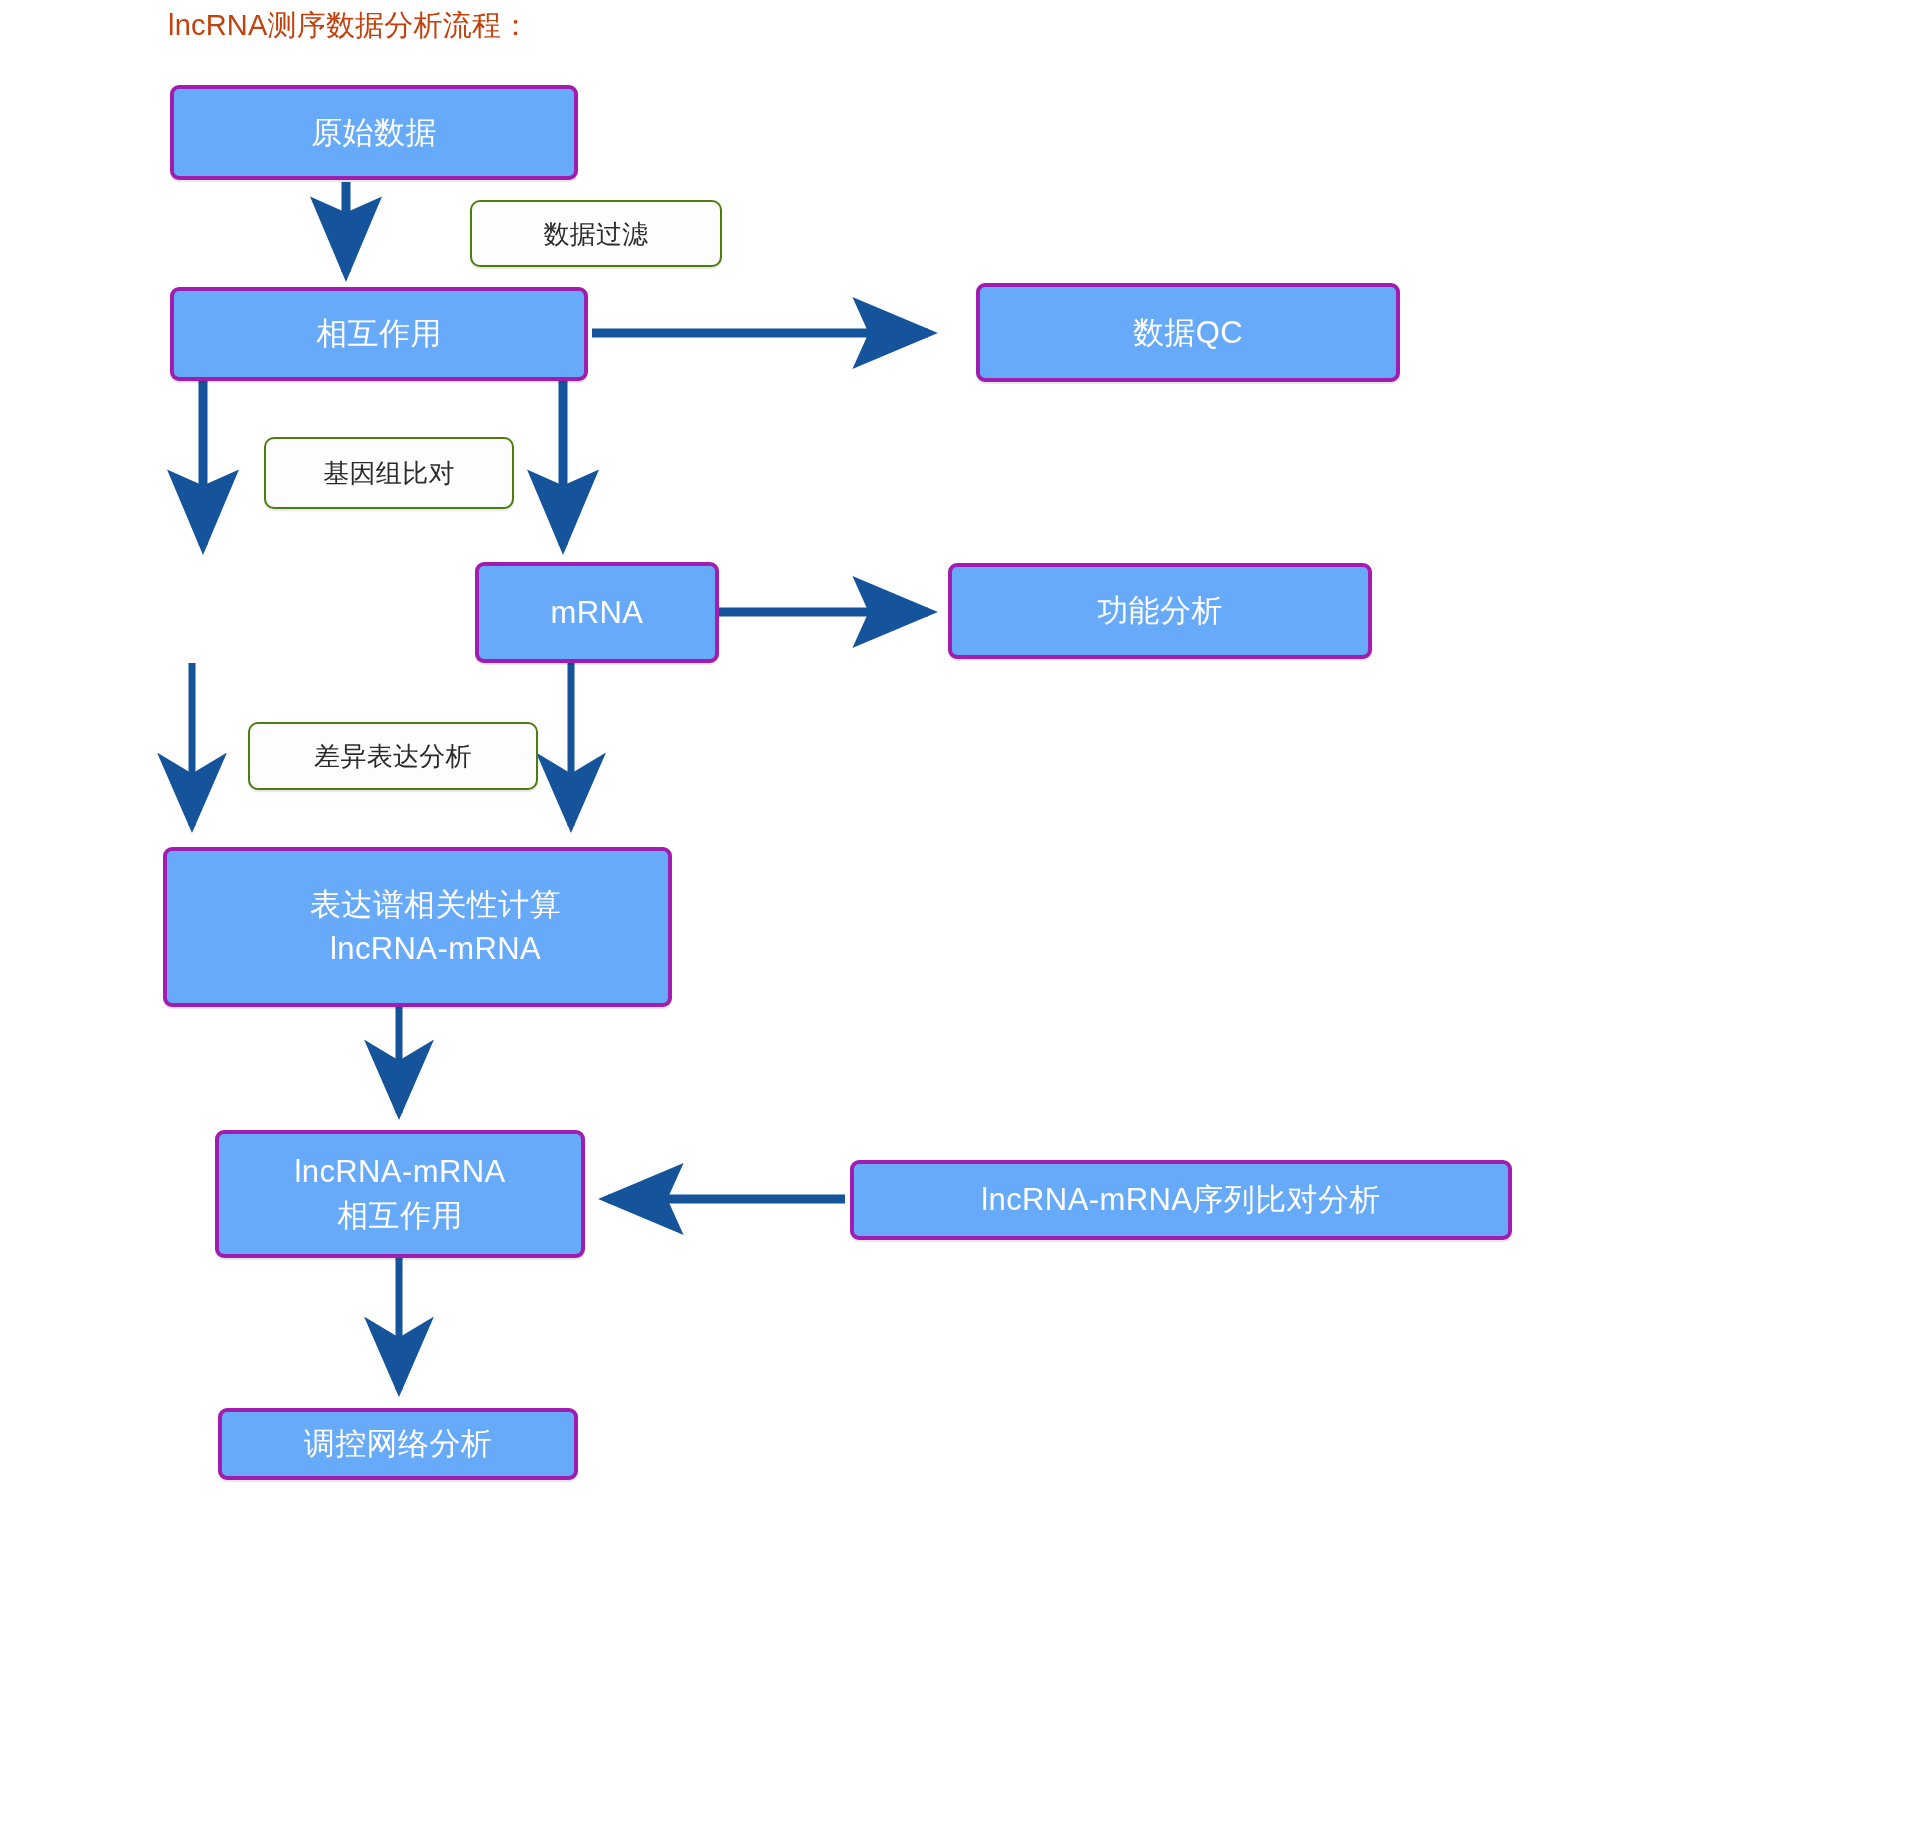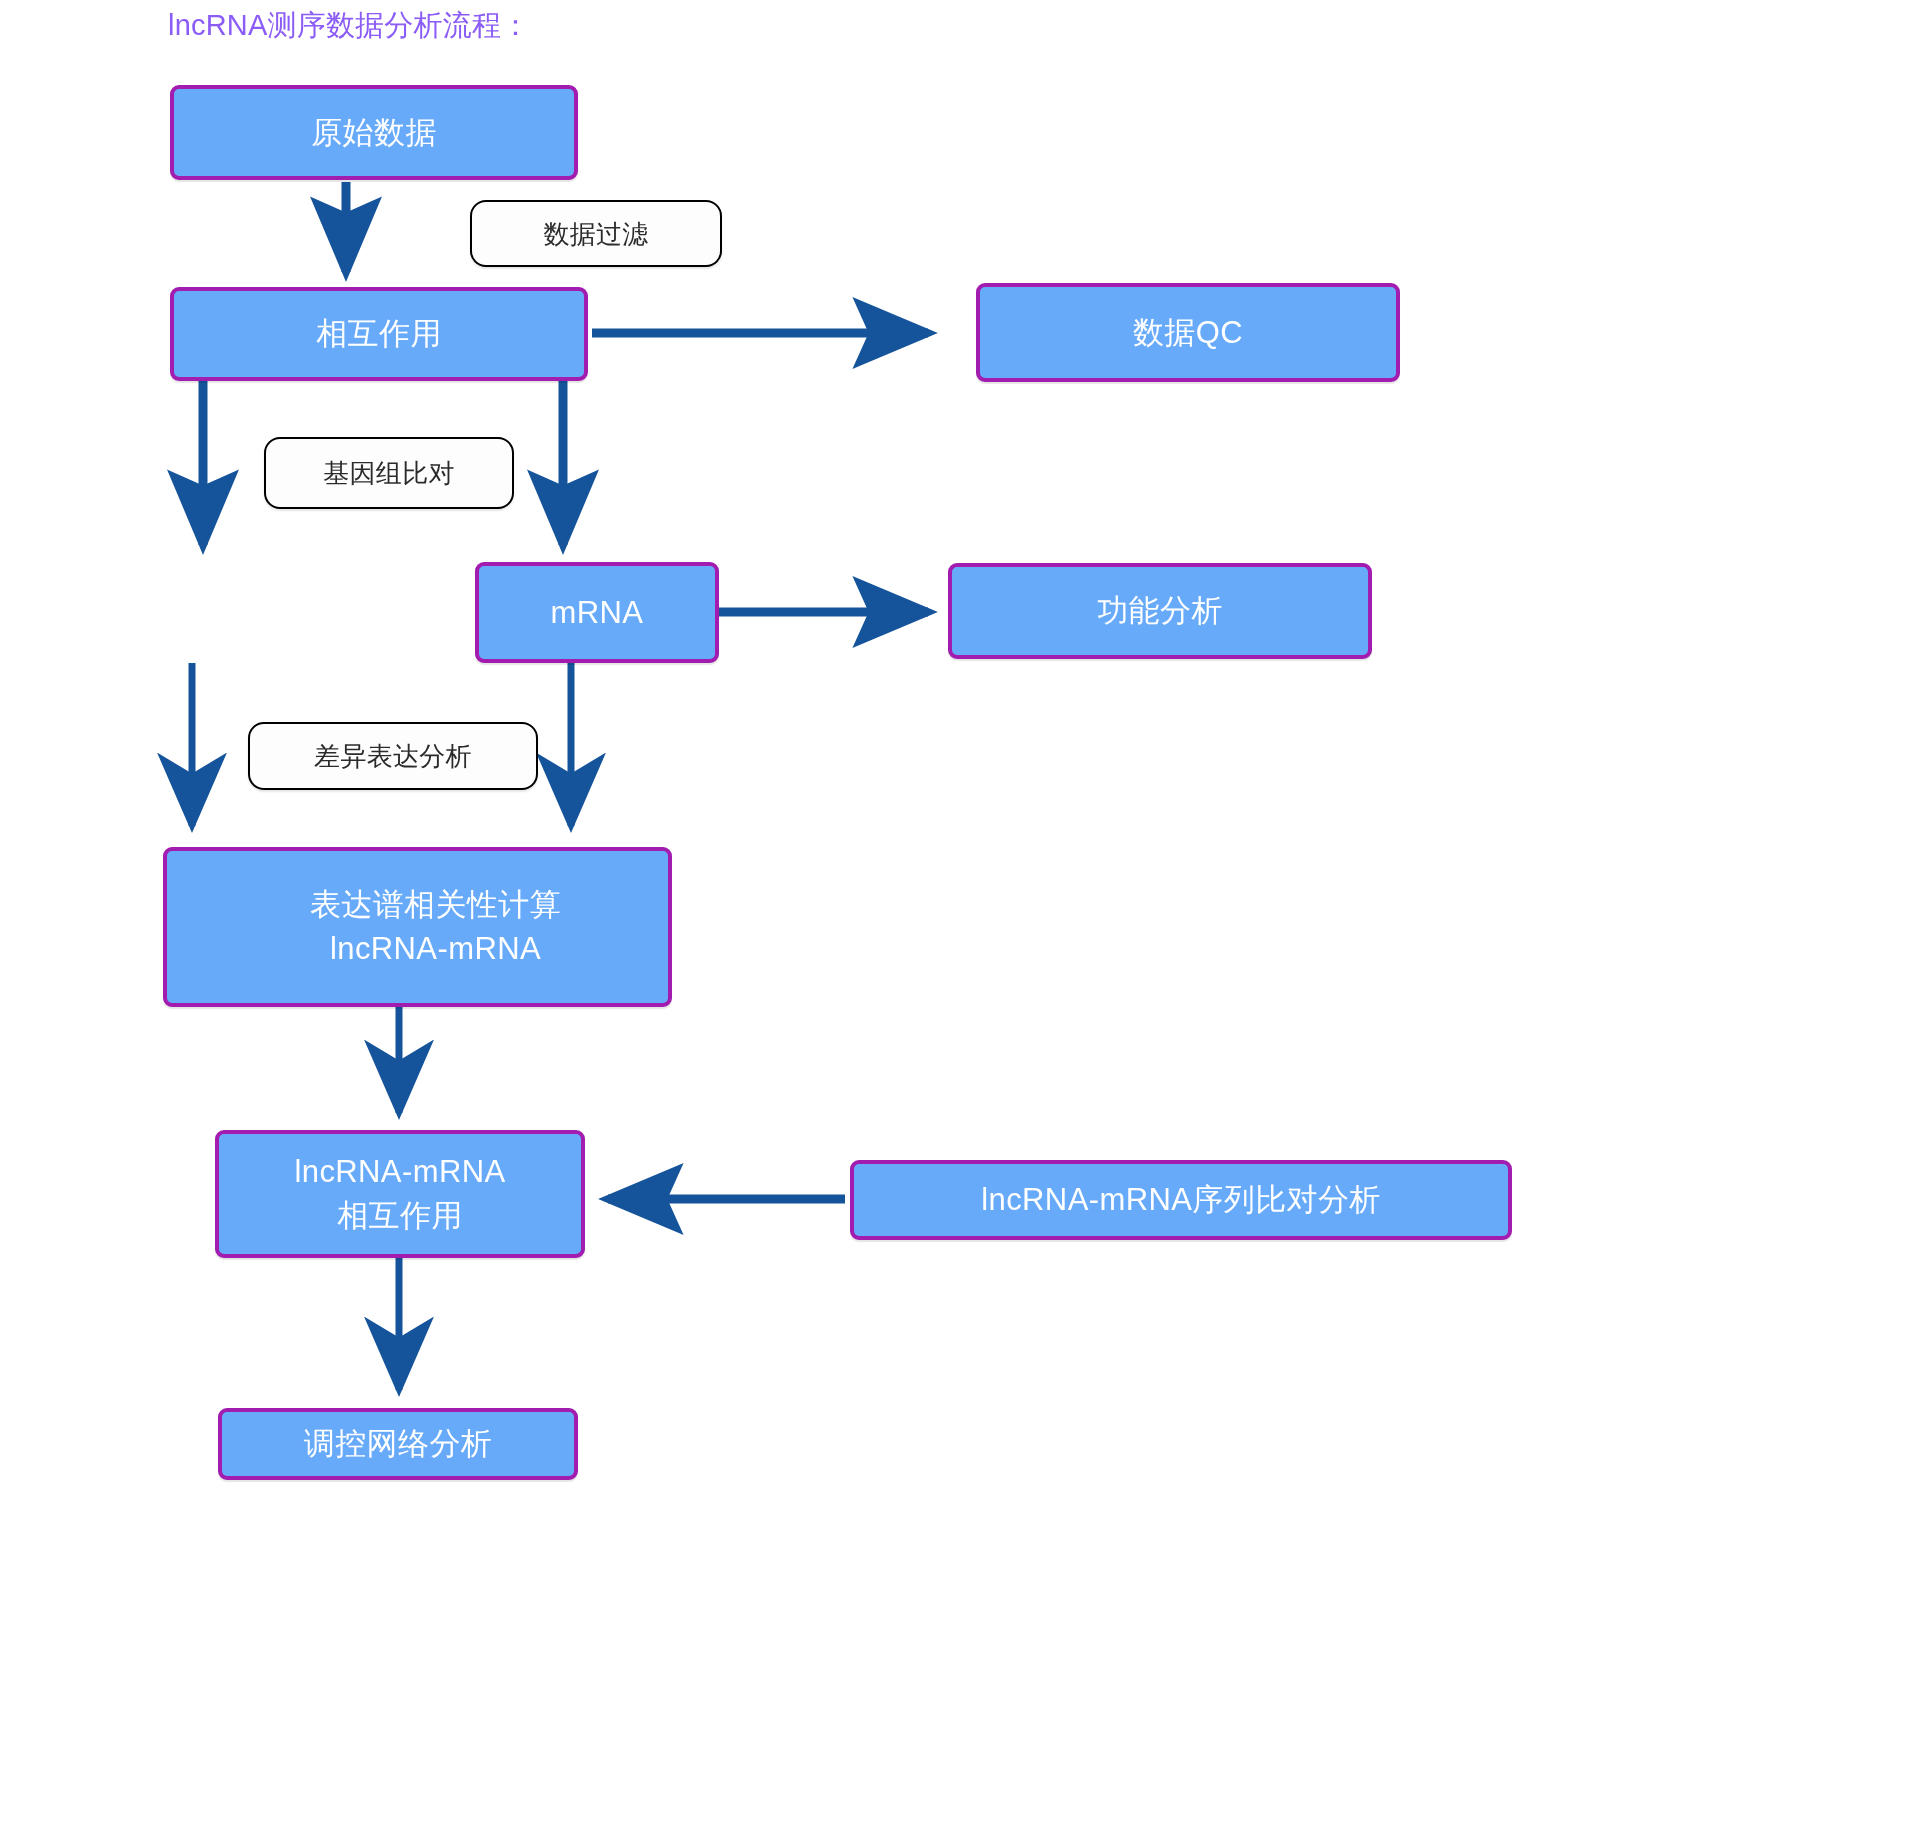--- a/index.html
+++ b/index.html
@@ -24,21 +24,21 @@
     width: 1920px;
     height: 1828px;
     pointer-events: none;
   }
   .title {
     position: absolute;
     left: 168px;
     top: 4px;
     font-size: 29px;
     line-height: 42px;
-    color: #8b5cf6;
+    color: #c2410c;
     letter-spacing: 0.2px;
     white-space: nowrap;
   }
   .node {
     position: absolute;
     box-sizing: border-box;
     background: #67aaf9;
     border: 4px solid #a21caf;
     border-radius: 9px;
     color: #ffffff;
@@ -54,22 +54,22 @@
   .node .node-text {
     display: block;
     width: 100%;
     padding: 0 6px;
     white-space: pre-line;
   }
   .edge-label {
     position: absolute;
     box-sizing: border-box;
     background: #fdfdfd;
-    border: 2px solid #000000;
-    border-radius: 16px;
+    border: 2px solid #4d7c0f;
+    border-radius: 10px;
     color: #2b2b2b;
     display: flex;
     align-items: center;
     justify-content: center;
     text-align: center;
     font-size: 26px;
     line-height: 36px;
     letter-spacing: 0.3px;
     box-shadow: 0 2px 2px rgba(0,0,0,0.10);
   }

